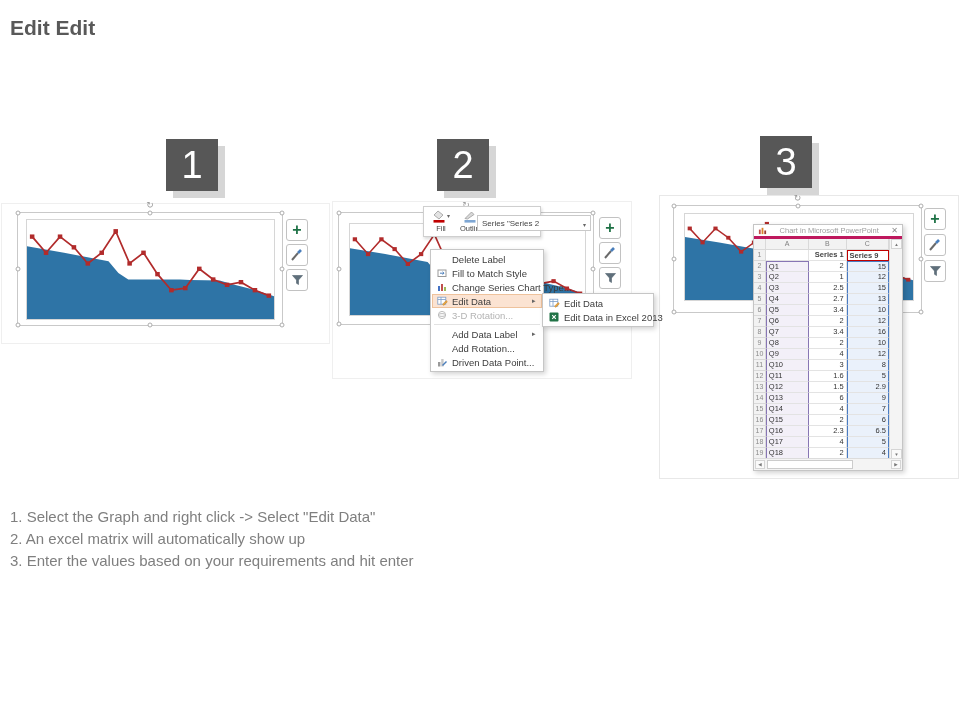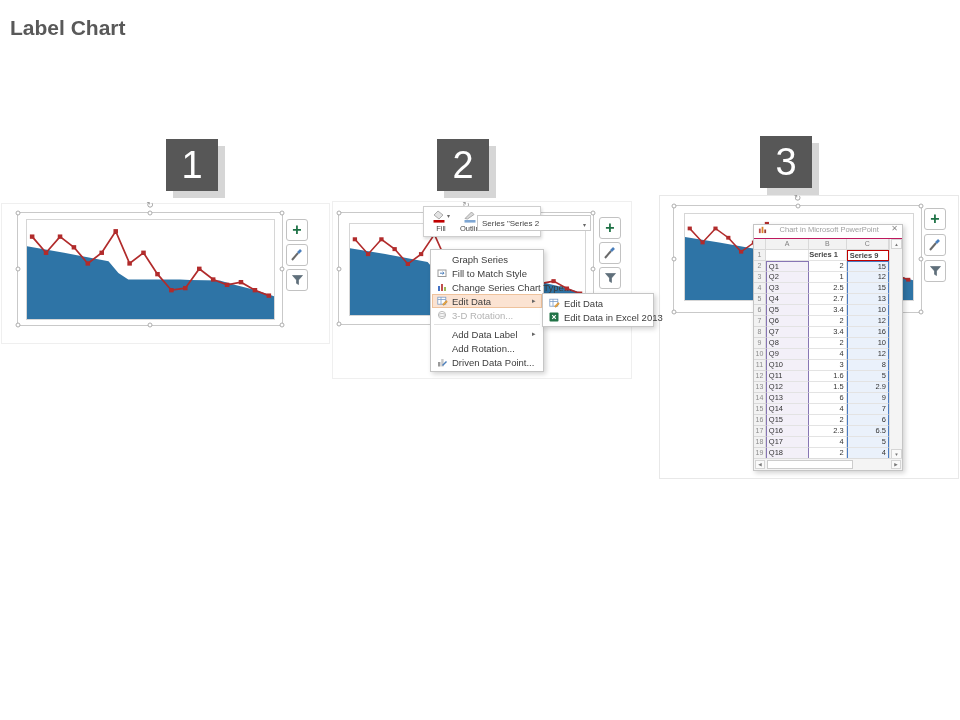--- a/index.html
+++ b/index.html
@@ -56,22 +56,22 @@
   .mi-icon { width:14px; height:10px; display:flex; align-items:center; justify-content:center; margin-right:3px; flex:none; }
   .mi-label { flex:1; }
   .mi-arrow { font-size:7px; color:#666; margin-left:8px; width:6px; }
   .cmenu-item.disabled { color:#b3b3b3; }
   .cmenu-item.highlight { background:#FBE3D2; outline:1px solid #eec29c; outline-offset:-1px; }
   .cmenu-sep { border-top:1px solid #e2e2e2; margin:2px 2px; }
 
   
   .xwin { position:absolute; width:150px; height:247px; background:#fff; border:1px solid #c5c5c5;
           box-shadow:2px 2px 5px rgba(0,0,0,.18); z-index:30; }
-  .xtitle { position:absolute; left:0; top:0; right:0; height:14px; border-bottom:1px solid #be185d;
-            display:flex; align-items:flex-start; padding:0 4px; }
+  .xtitle { position:absolute; left:0; top:0; right:0; height:14px; border-bottom:3px solid #be185d;
+            display:flex; align-items:center; padding:0 4px; }
   .xtitle-text { flex:1; text-align:center; font-size:7.5px; color:#a0a0a0;
                  overflow:hidden; white-space:nowrap; }
   .xclose { font-size:8px; color:#8a8a8a; line-height:8px; }
   .xgrid { position:absolute; left:0; top:14px; right:13px; }
   .xrow { display:flex; height:11px; }
   .xrow.colhdr { height:11px; }
   .xcell { border-right:1px solid #e3e3e3; border-bottom:1px solid #e3e3e3; font-size:7.5px;
            line-height:10px; color:#333; overflow:hidden; white-space:nowrap; }
   .c-num { width:12px; background:#f2f2f2; color:#8a8a8a; text-align:center; font-size:7px;
            border-right:1px solid #d9d9d9; border-bottom:1px solid #d9d9d9; }
@@ -79,21 +79,21 @@
   .c-b { width:38px; text-align:right; padding-right:2px; }
   .c-c { width:43px; text-align:right; padding-right:2px; }
   .colhdr .xcell { background:#f2f2f2; color:#808080; text-align:center; font-size:7px; padding:0;
                    border-right:1px solid #d9d9d9; border-bottom:1px solid #d9d9d9; }
   .range-a { background:#F3F0F8; border-left:1px solid #8776B4; border-right:1px solid #8776B4; }
   .range-c { background:#EAF1FB; border-left:1px solid #4A7CC3; border-right:1px solid #4A7CC3; }
   .range-top.range-a { border-top:1px solid #8776B4; }
   .range-top.range-c { border-top:1px solid #4A7CC3; }
   .range-bot.range-a { border-bottom:1px solid #8776B4; }
   .range-bot.range-c { border-bottom:1px solid #4A7CC3; }
-  .hdr-b { text-align:right; padding-right:8px; font-weight:bold; color:#444; }
+  .hdr-b { text-align:right; padding-right:2px; font-weight:bold; color:#444; }
   .hdr-c { text-align:left; padding-left:2px; font-weight:bold; color:#444;
            border:1px solid #C00000; }
   .vscroll { position:absolute; top:14px; right:0; width:13px; height:220px; background:#f4f4f4;
              border-left:1px solid #dcdcdc; }
   .vs-up,.vs-dn { position:absolute; left:1px; width:11px; height:10px; background:#fafafa; border:1px solid #d5d5d5;
                   font-size:4.5px; color:#777; display:flex; align-items:center; justify-content:center; }
   .vs-up { top:0; } .vs-dn { bottom:0; }
   .hscroll { position:absolute; left:0; right:0; bottom:0; height:12px; background:#f4f4f4;
              border-top:1px solid #dcdcdc; }
   .hs-l,.hs-r { position:absolute; top:1px; width:10px; height:9px; background:#fafafa; border:1px solid #d5d5d5;
@@ -103,21 +103,21 @@
 
   
   .instructions { position:absolute; left:10px; top:506px; width:936px; font-size:15px;
                   line-height:22px; color:#7f7f7f; }
 </style>
 </head>
 <body>
 
 <div class="canvas">
 
-  <div class="title">Label Chart</div>
+  <div class="title">Edit Edit</div>
 
   <div class="badge" style="left:166px; top:139px;">
     <div class="badge-shadow"></div>
     <div class="badge-face">1</div>
   </div>
   <div class="badge" style="left:437px; top:139px;">
     <div class="badge-shadow"></div>
     <div class="badge-face">2</div>
   </div>
   <div class="badge" style="left:760px; top:136px;">
@@ -256,21 +256,21 @@
     </div>
     <div class="series-dd" style="left:144px; top:13px; width:114px; height:16px;">
       <span>Series "Series 2</span>
       <span class="tb-dd">▾</span>
     </div>
 
     <div class="cmenu" style="left:97px; top:47px; width:114px;">
       <div class="menu-items">
           <div class="cmenu-item">
             <span class="mi-icon"></span>
-            <span class="mi-label">Graph Series</span>
+            <span class="mi-label">Delete Label</span>
             <span class="mi-arrow"></span>
           </div>
           <div class="cmenu-item">
             <span class="mi-icon">
               <svg width="10" height="10" viewBox="0 0 10 10">
                 <rect x="1" y="2" width="8" height="6.5" fill="#fff" stroke="#9a9a9a"></rect>
                 <path d="M3 5.2 h4 M5.6 3.8 L7 5.2 L5.6 6.6" stroke="#4a7ebb" fill="none"></path>
               </svg>
             </span>
             <span class="mi-label">Fill to Match Style</span>
@@ -552,14 +552,17 @@
       </div>
       <div class="hscroll">
         <span class="hs-l">◀</span>
         <span class="hs-thumb"></span>
         <span class="hs-r">▶</span>
       </div>
     </div>
   </div>
 
   <div class="instructions">
+    <div>1. Select the Graph and right click -&gt; Select "Edit Data"</div>
+    <div>2. An excel matrix will automatically show up</div>
+    <div>3. Enter the values based on your requirements and hit enter</div>
   </div>
 </div>
 
 </body></html>

